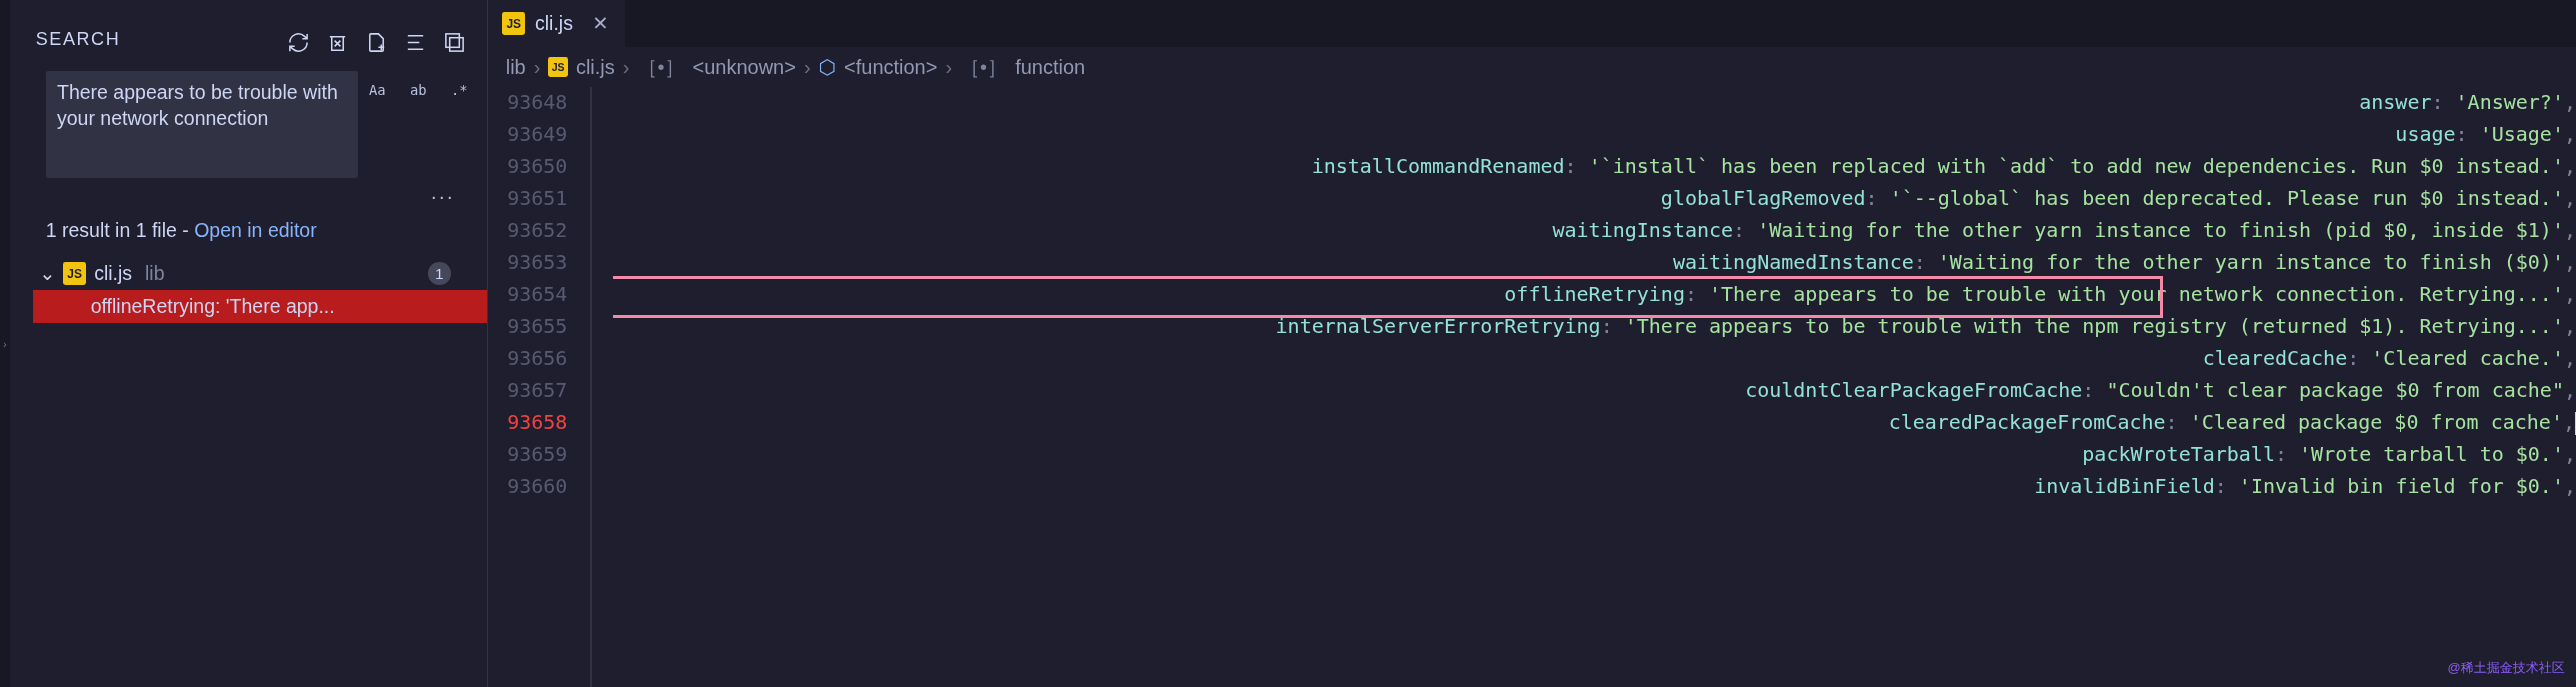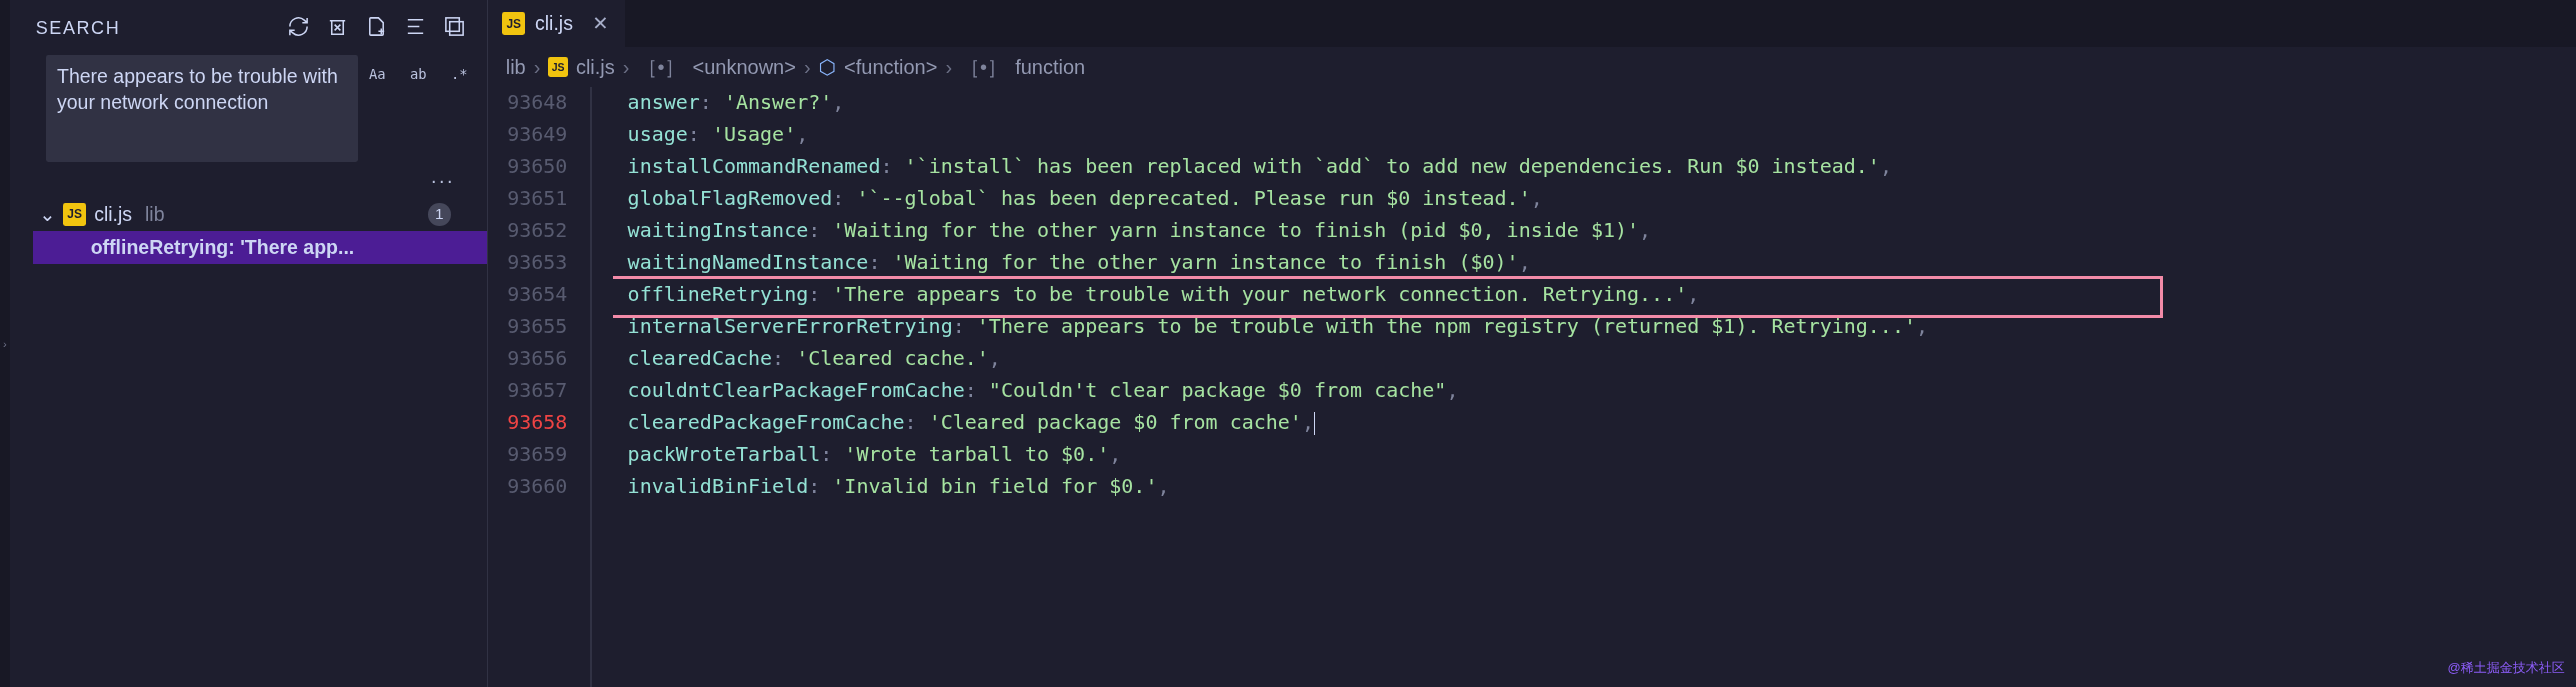--- a/index.html
+++ b/index.html
@@ -26,23 +26,24 @@
 .sidebar {
   width: 478px;
   background: #1e1e2e;
   border-right: 0.8px solid #313244;
   display: flex;
   flex-direction: column;
   padding: 13px 0 0 0;
 }
 .sidebar-header {
   display: flex;
-  align-items: flex-end;
+  align-items: flex-start;
   padding: 0 19.5px 16px 26px;
   gap: 13px;
+  margin-top: 16px;
 }
 .sidebar-title {
   font-size: 18px;
   letter-spacing: 1.6px;
   color: #cdd6f4;
   flex: 1;
   font-weight: 400;
 }
 .hdr-ico { width: 26px; height: 26px; display: flex; align-items: center; justify-content: center; color: #cdd6f4; cursor: pointer; }
 .hdr-ico svg { width: 23px; height: 23px; }
@@ -111,24 +112,23 @@
   margin-left:auto;
   background:#45475a; color:#cdd6f4;
   min-width:23px; height:23px; border-radius:11.3px;
   display:flex; align-items:center; justify-content:center;
   font-size:15.4px;
 }
 .tree-match {
   padding: 4.9px 9.7px 4.9px 58px;
   font-size:19.5px;
   color:#cdd6f4;
-  background:#4c1d95;
+  background:#b91c1c;
   white-space:nowrap; overflow:hidden; text-overflow:ellipsis;
   cursor:pointer;
-  font-weight:bold;
 }
 
 
 .main {
   flex:1;
   background:#1e1e2e;
   display:flex;
   flex-direction:column;
   min-width:0;
 }
@@ -171,21 +171,21 @@
   text-align:right;
   padding: 0 14.6px 0 19.5px;
   color:#585b70;
   user-select:none;
 }
 .gline { height:32px; }
 .gline.current { color:#ef4444; }
 .foldbar { width:31px; border-right: none; position:relative; }
 .foldline { position:absolute; left:8px; top:0; bottom:0; width:1.6px; background:#313244; }
 
-.code { flex:1; min-width:0; overflow:hidden; }
+.code { flex:1; min-width:0; overflow:hidden;text-align:right; }
 .codeline { height:32px; padding-left:14.6px; position:relative; }
 .codeline.hl::before {
   content:"";
   position:absolute;
   left:-11.3px; top:-3.2px;
   width:1555px; height:36px;
   border:3.2px solid #f38ba8;
   pointer-events:none;
 } 
 .tok-prop  { color:#94e2d5; } 
@@ -241,20 +241,23 @@
     <textarea class="search-box" style="">There appears to be trouble with your network connection</textarea>
     <div class="search-opts">
       <span class="sopt aa">Aa</span>
       <span class="sopt ab">ab</span>
       <span class="sopt">.*</span>
     </div>
   </div>
 
   <div class="more-dots">···</div>
 
+  <div class="result-summary">
+    <span>1 result in 1 file - </span><span class="open-link">Open in editor</span>
+  </div>
 
   <div class="result-tree">
     <div class="tree-file">
       <span class="chev">⌄</span>
       <span class="jsic">JS</span>
       <span class="fname">cli.js</span>
       <span class="fdir">lib</span>
       <span class="fcount">1</span>
     </div>
     <div class="tree-match">offlineRetrying: 'There app...</div>

